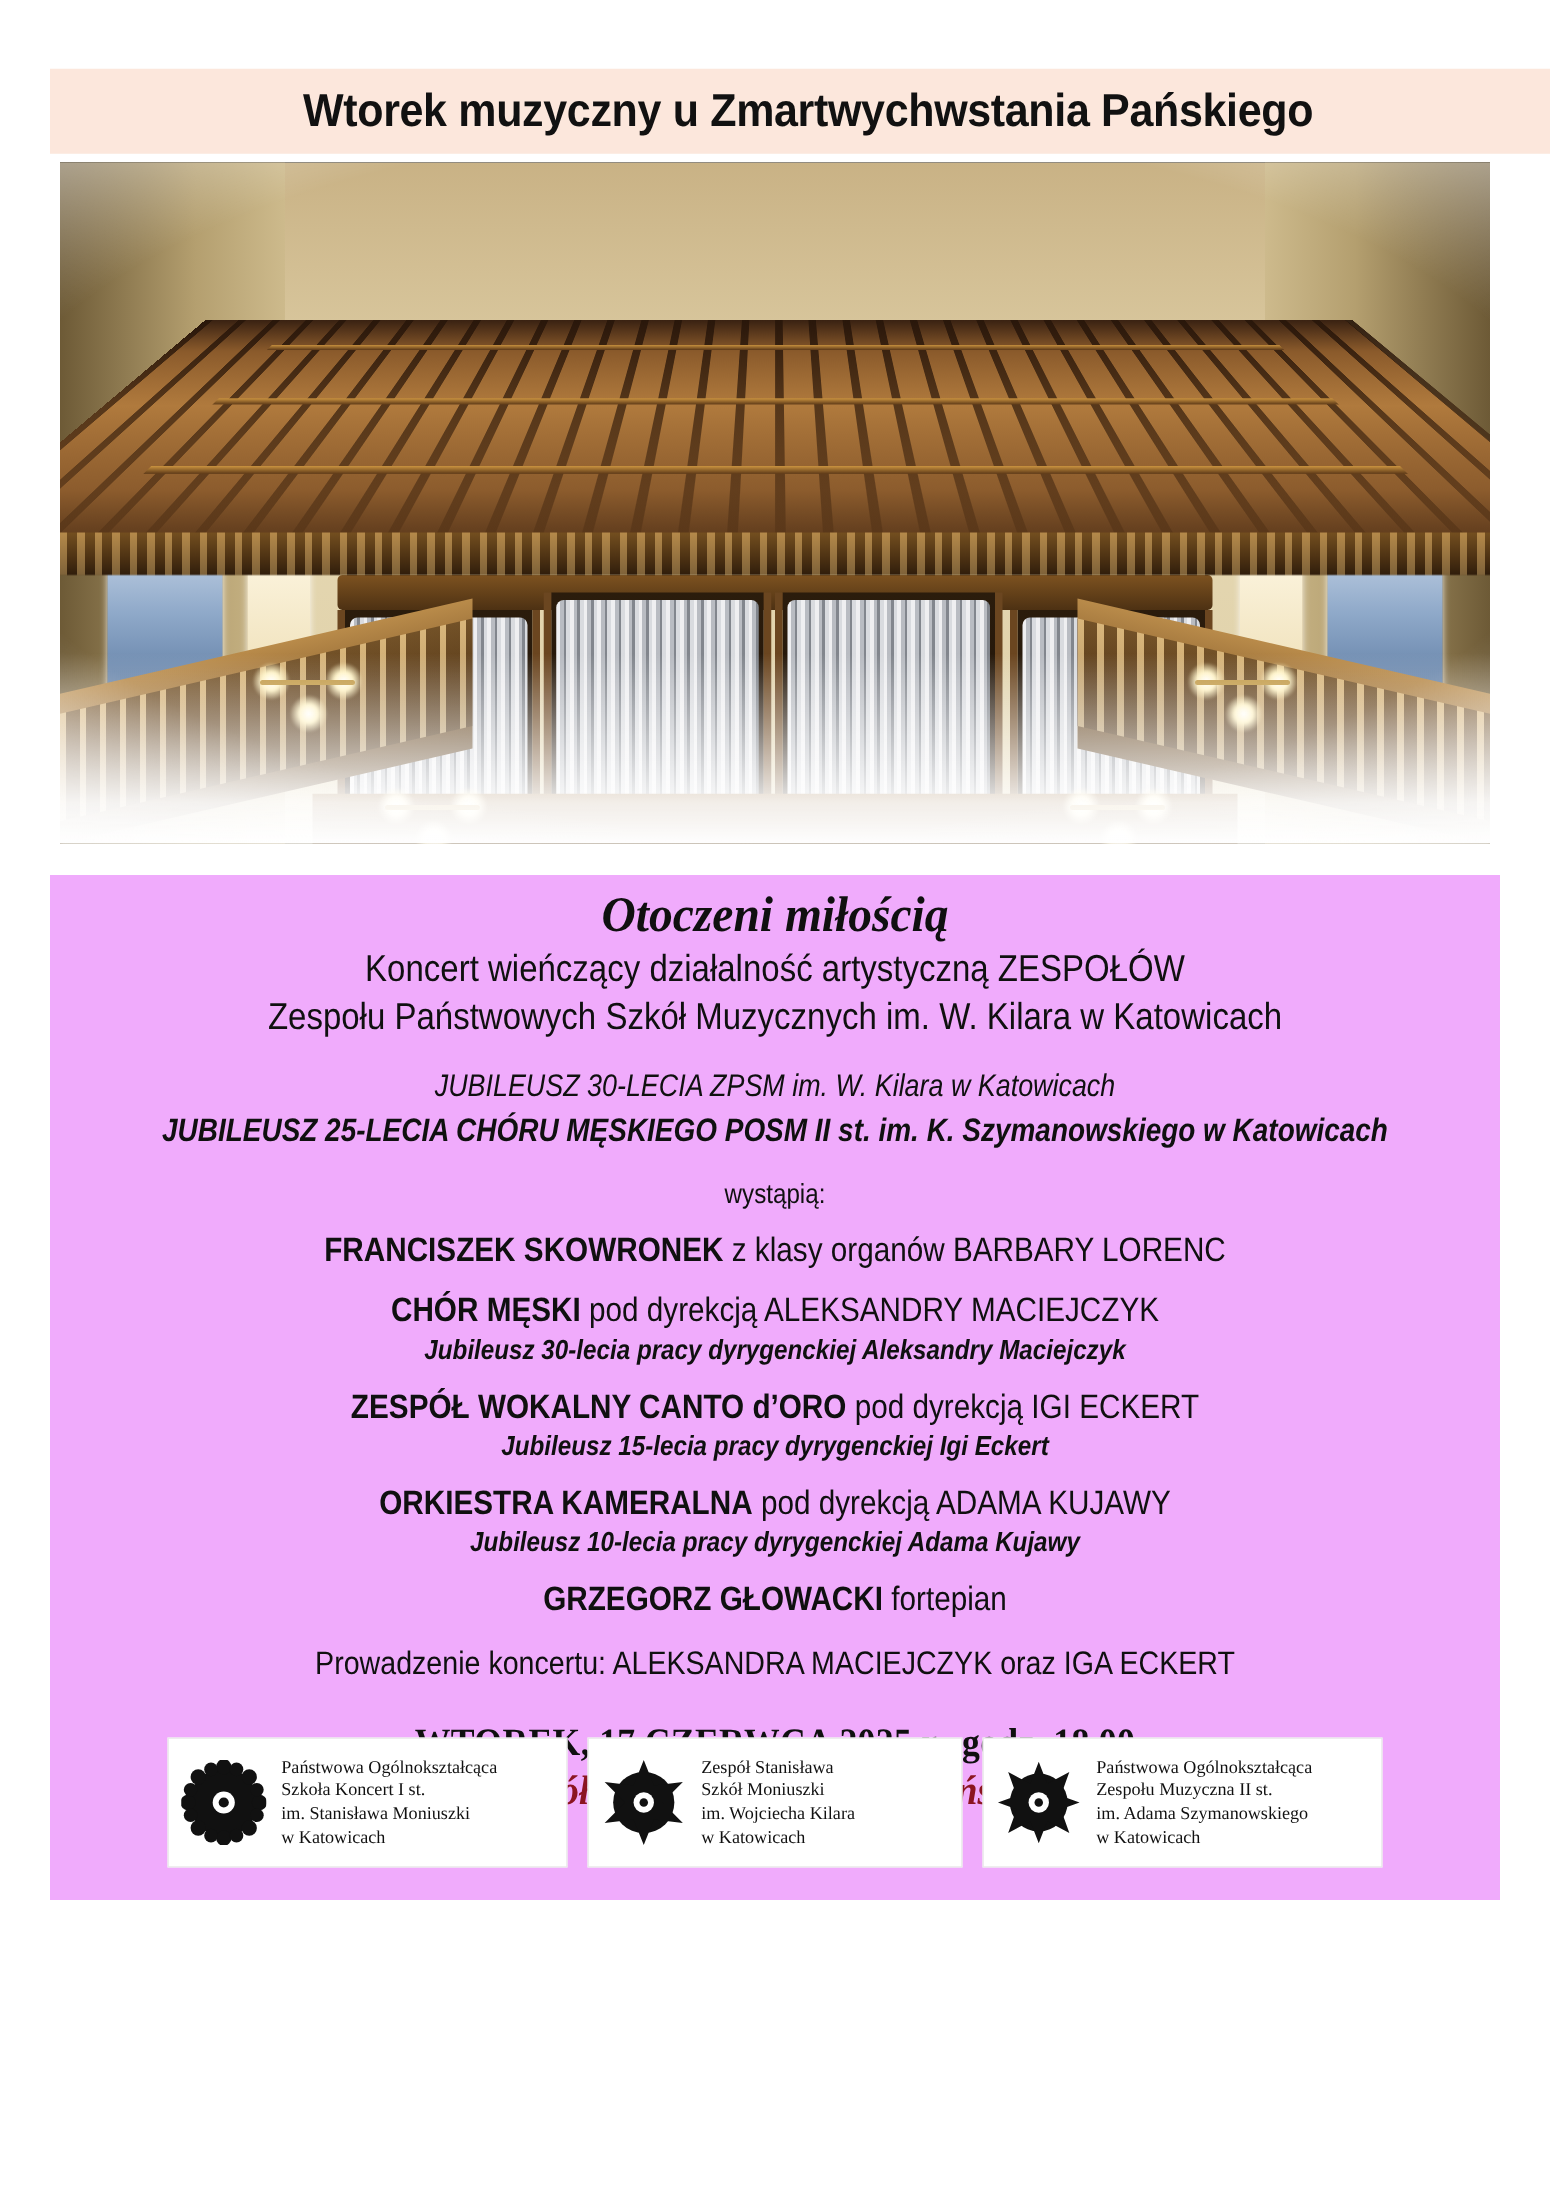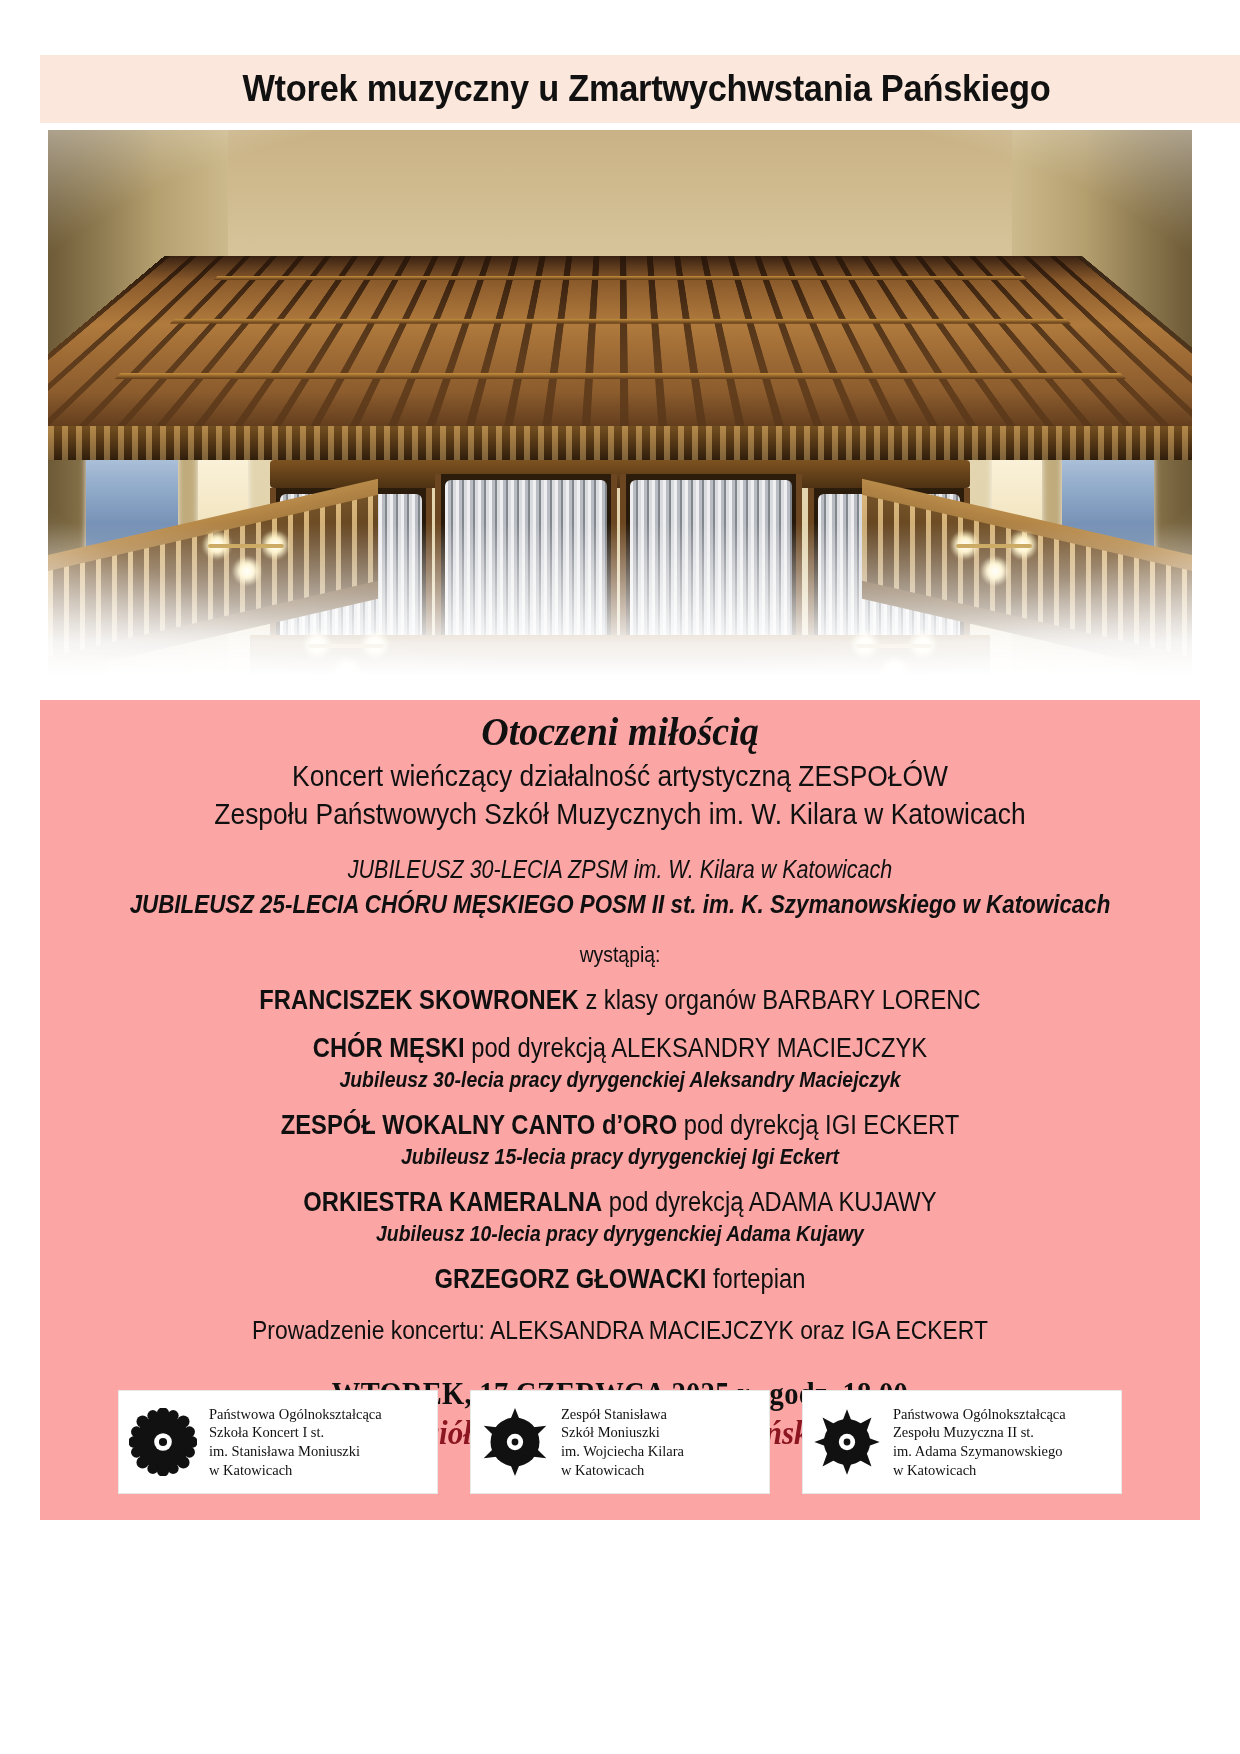--- a/index.html
+++ b/index.html
@@ -184,21 +184,21 @@
       linear-gradient(180deg, rgba(255,255,255,0) 72%, rgba(255,255,255,.9) 94%, #ffffff 100%);
   }
 
   
   .content {
     position: absolute;
     left: 40px;
     top: 700px;
     width: 1160px;
     height: 820px;
-    background: #fca5a5;
+    background: #f0abfc;
     box-sizing: border-box;
     padding: 0;
   }
 
   .c-line { text-align:center; color:#101010; white-space:nowrap; }
 
   .headline {
     font-family: "Liberation Serif", serif;
     font-style: italic;
     font-weight: bold;
@@ -279,21 +279,21 @@
     margin-top: 4px;
   }
 
   
   .logos {
     position: absolute;
     left: 0; right: 0;
     bottom: 26px;
     display: flex;
     justify-content: center;
-    gap: 32px;
+    gap: 16px;
   }
   .logo-box {
     background: #ffffff;
     border: 1px solid #e8e8e8;
     height: 104px;
     display: flex;
     align-items: center;
     gap: 12px;
     padding: 6px 12px 6px 10px;
     box-sizing: border-box;

